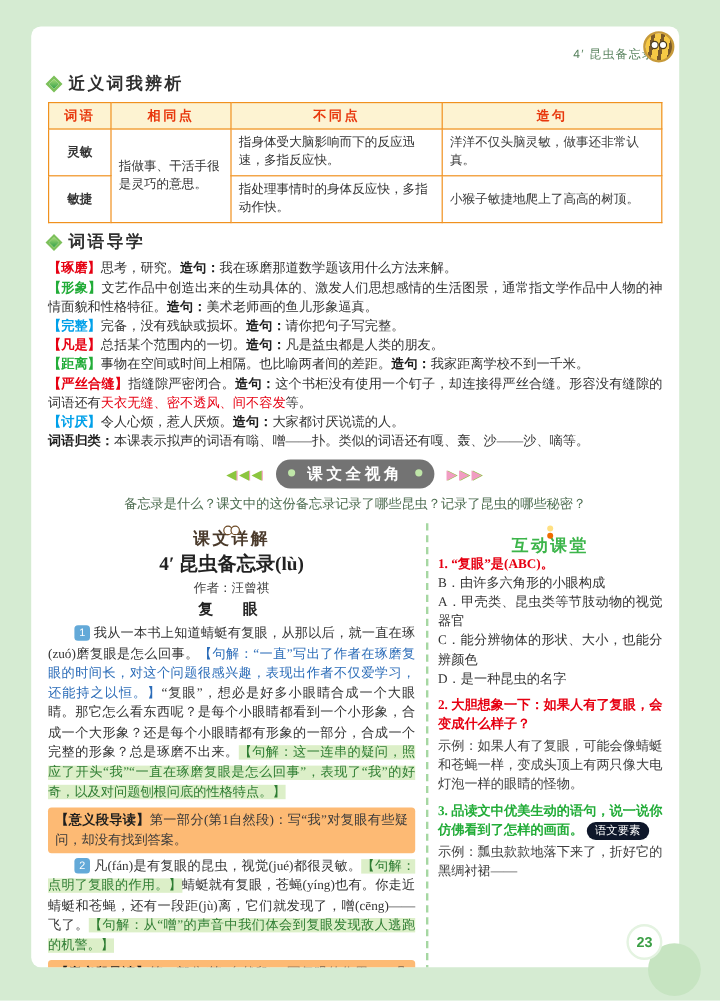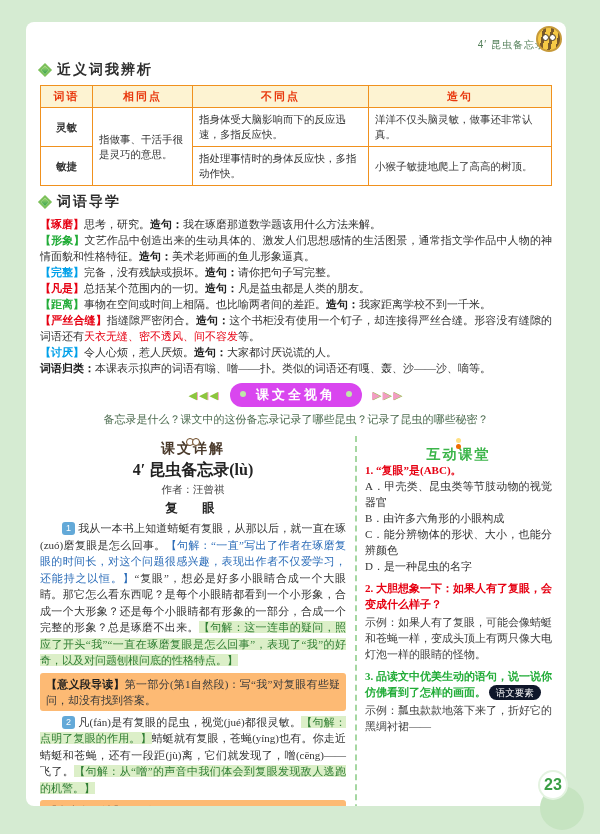--- a/index.html
+++ b/index.html
@@ -35,21 +35,21 @@
   .w-red   { color:#e60012; font-weight:bold; }
   .w-green { color:#22ac38; font-weight:bold; }
   .w-blue  { color:#00a0e9; font-weight:bold; }
   .zl { font-weight:bold; color:#1e1e1e; }
   .redw { color:#e60012; }
 
   .banner { display:flex; align-items:center; justify-content:center; gap:10px; margin-top:7px; }
   .arrows { font-size:11px; letter-spacing:2px; }
   .arrows.left  { color:#8cc63f; text-shadow:1px 0 0 #f4a7c3; }
   .arrows.right { color:#f19dc2; text-shadow:1px 0 0 #8cc63f; }
-  .pill { position:relative; background:#d946ef; color:#fff; font-weight:bold; font-size:13px;
+  .pill { position:relative; background:#737373; color:#fff; font-weight:bold; font-size:13px;
           padding:3px 26px; border-radius:14px; letter-spacing:3px;
           font-family:"Liberation Sans", sans-serif; }
   .pill-dot { position:absolute; top:8px; width:6px; height:6px; border-radius:50%; background:#bfe6a8; }
   .pill-dot.l { left:10px; } .pill-dot.r { right:10px; }
   .banner-q { text-align:center; font-size:11px; color:#4c6b4f; margin-top:5px; }
 
   .cols { display:flex; margin-top:7px; }
   .colL { width:306px; }
   .divider { border-left:2px dashed #a6d7a2; margin:2px 8px 0 9px; }
   .colR { flex:1; }
@@ -97,22 +97,22 @@
 
   .bee { position:absolute; top:26px; left:536px; width:26px; height:26px; border-radius:50%;
          background:repeating-linear-gradient(100deg,#f6c945 0 5px,#7a5a2b 5px 8px);
          border:2px solid #c79a3a; }
   .bee::before,.bee::after { content:""; position:absolute; top:6px; width:5px; height:5px;
          background:#fff; border-radius:50%; border:1px solid #4b3a1c; }
   .bee::before { left:4px; } .bee::after { right:4px; }
 
   .deco-circle { position:absolute; left:540px; top:786px; width:44px; height:44px;
                  border-radius:50%; background:#c6e4c1; }
-  .pagenum { position:absolute; left:540px; top:772px; width:26px; height:26px; border-radius:50%;
-             background:#ffffff; color:#3a9e44; font-weight:bold; font-size:16px; line-height:26px;
+  .pagenum { position:absolute; left:524px; top:772px; width:26px; height:26px; border-radius:50%;
+             background:#ffffff; color:#3a9e44; font-weight:bold; font-size:12px; line-height:26px;
              text-align:center; font-family:"Liberation Sans", sans-serif;
              box-shadow:0 0 0 2px #e4f3e1; }
 </style>
 </head>
 <body>
 
 <div class="frame">
   <div class="page">
 
     <div class="running-head">4′  昆虫备忘录</div>
@@ -225,22 +225,22 @@
         <div class="col-head green">
           <span class="flower"></span>
           <span class="flower f2"></span>
           <span>互动课堂</span>
         </div>
 
         <div class="q qred">
           <span>1.</span>
           <span>“复眼”是(ABC)。</span>
         </div>
+        <div class="opt">B．由许多六角形的小眼构成</div>
         <div class="opt">A．甲壳类、昆虫类等节肢动物的视觉器官</div>
-        <div class="opt">B．由许多六角形的小眼构成</div>
         <div class="opt">C．能分辨物体的形状、大小，也能分辨颜色</div>
         <div class="opt">D．是一种昆虫的名字</div>
 
         <div class="q qred">
           <span>2.</span>
           <span>大胆想象一下：如果人有了复眼，会变成什么样子？</span>
         </div>
         <div class="ans">示例：如果人有了复眼，可能会像蜻蜓和苍蝇一样，变成头顶上有两只像大电灯泡一样的眼睛的怪物。</div>
 
         <div class="q qgreen">

